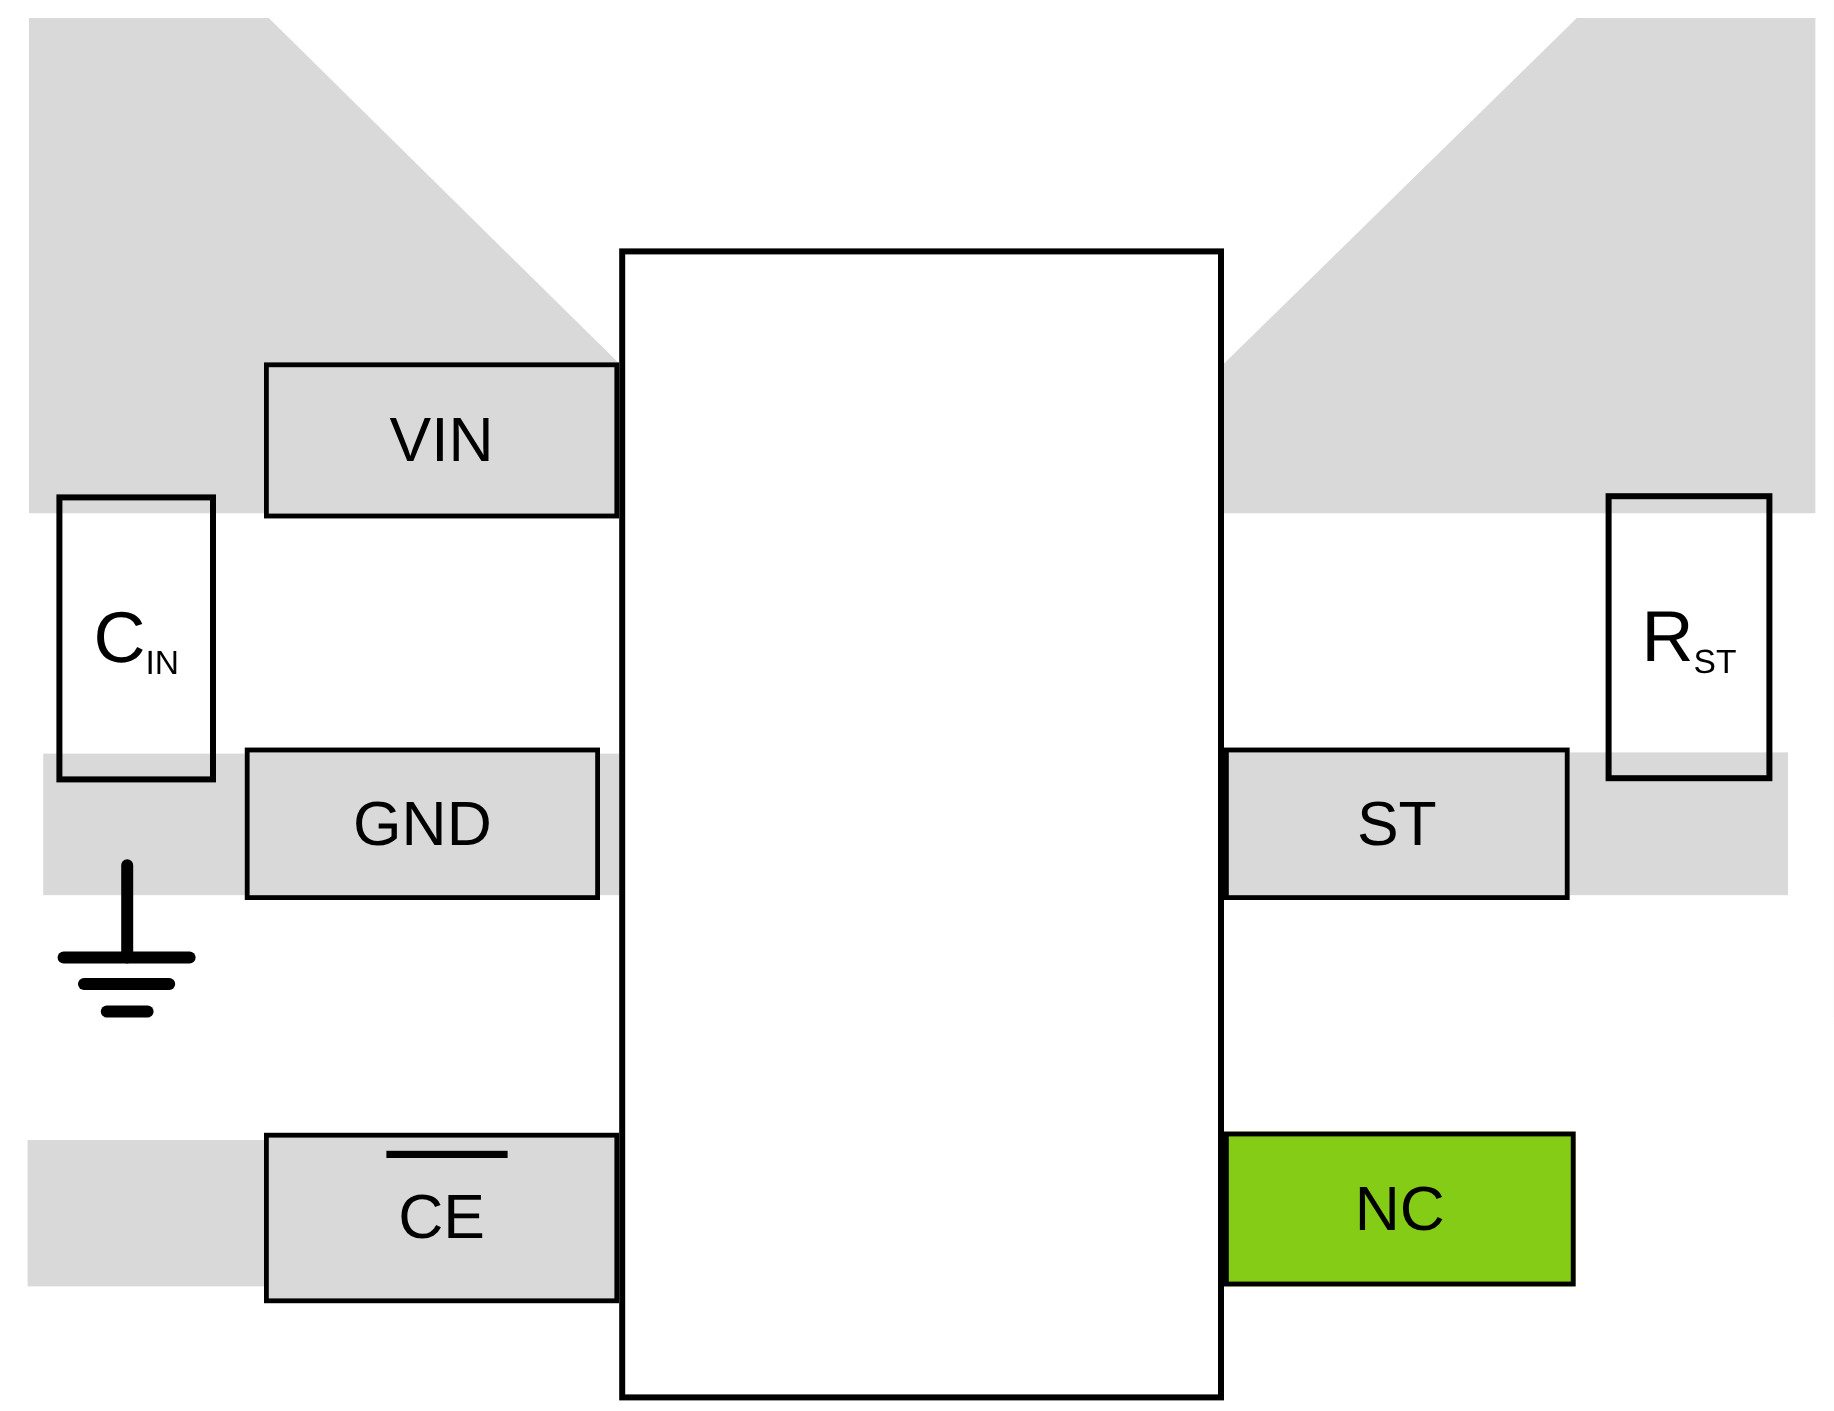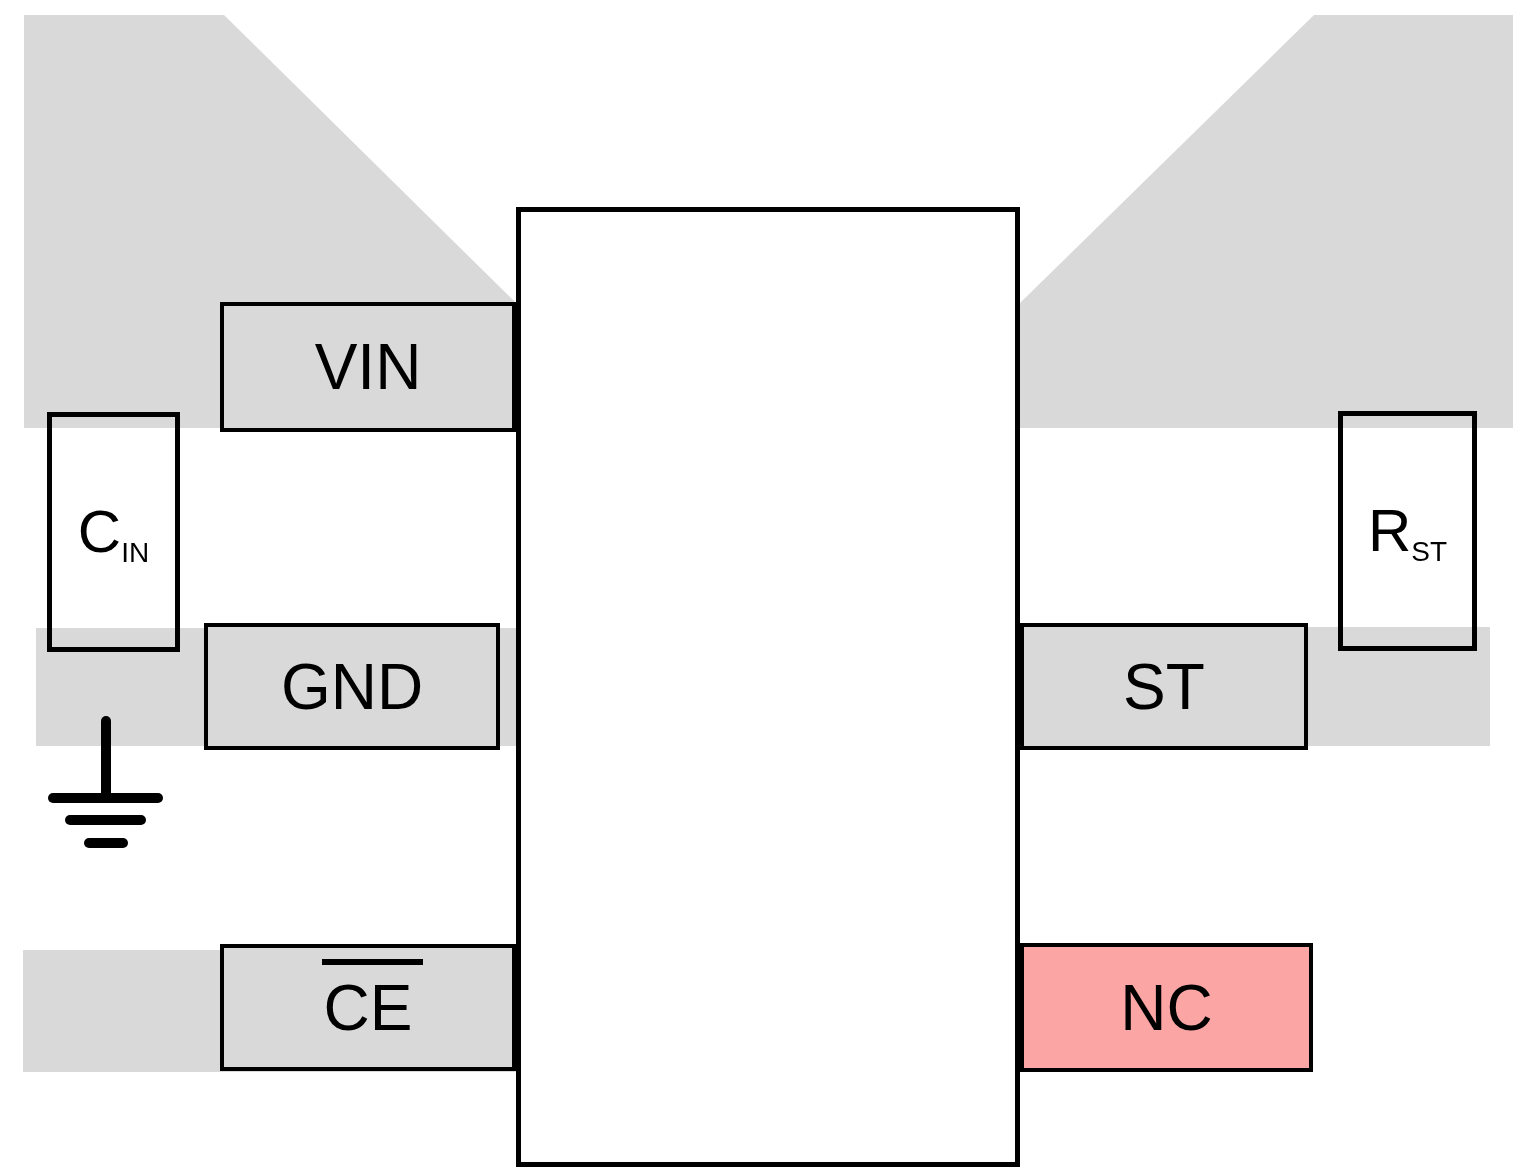--- a/index.html
+++ b/index.html
@@ -19,26 +19,26 @@
   .trace{position:absolute;background:#d9d9d9;}
   .trace-gnd{left:36px;top:628px;width:480px;height:118px;}
   .trace-st{left:1020px;top:627px;width:470px;height:119px;}
   .trace-ce{left:23px;top:950px;width:493px;height:122px;}
   
   .ic{position:absolute;left:516px;top:207px;width:504px;height:960px;
       border:5px solid #000;background:#ffffff;box-sizing:border-box;}
   
   .pin{position:absolute;border:4px solid #000;box-sizing:border-box;
        display:flex;align-items:center;justify-content:center;
-       font-size:64px;line-height:1;letter-spacing:0;}
+       font-size:52px;line-height:1;letter-spacing:0;}
   .pin.gray{background:#d9d9d9;}
-  .pin.white{background:#fca5a5;text-align:center;}
+  .pin.white{background:#84cc16;text-align:center;}
   .pin-vin {left:220px;top:302px;width:296px;height:130px;}
   .pin-gnd {left:204px;top:623px;width:296px;height:127px;}
-  .pin-ce  {left:220px;top:944px;width:296px;height:127px;}
+  .pin-ce  {left:220px;top:944px;width:296px;height:142px;}
   .pin-vout{left:1020px;top:302px;width:288px;height:131px;}
   .pin-st  {left:1020px;top:623px;width:288px;height:127px;}
   .pin-nc  {left:1020px;top:943px;width:293px;height:129px;}
   
   .comp{position:absolute;border:5px solid #000;box-sizing:border-box;background:transparent;
         display:flex;align-items:center;justify-content:center;}
   .comp-cin{left:47px;top:412px;width:133px;height:240px;}
   .comp-rst{left:1338px;top:411px;width:139px;height:240px;}
   .comp-label{display:flex;align-items:baseline;font-size:60px;line-height:1;}
   .comp-label .sub{font-size:28px;transform:translateY(10px);}

